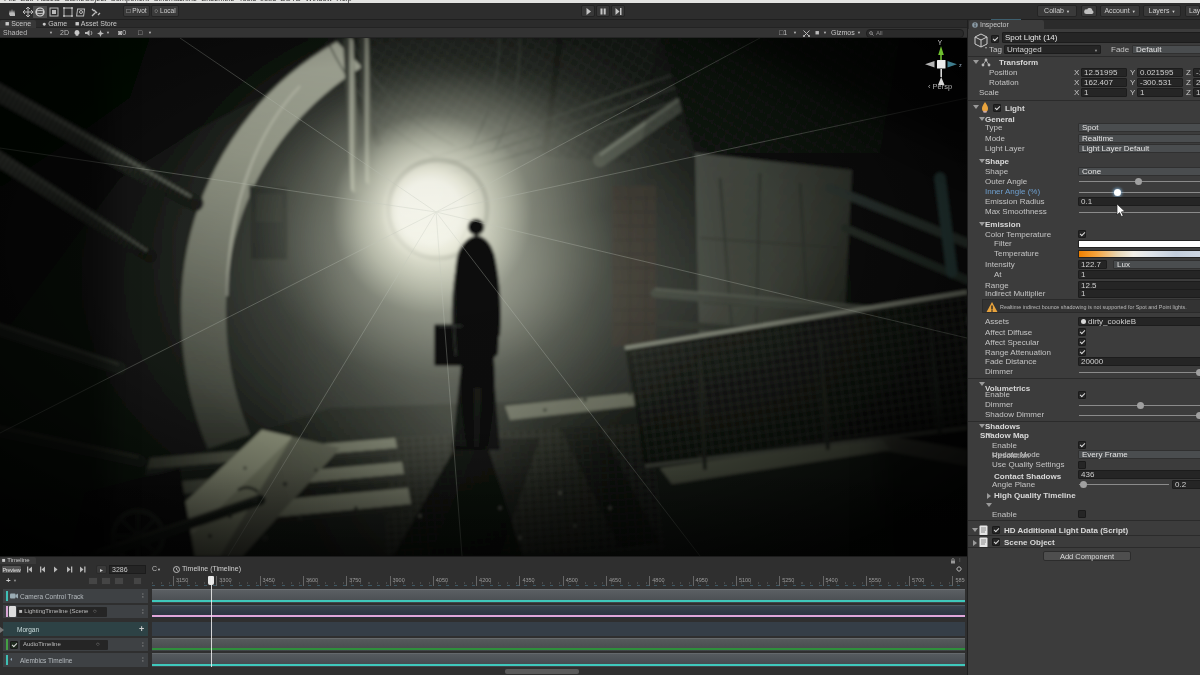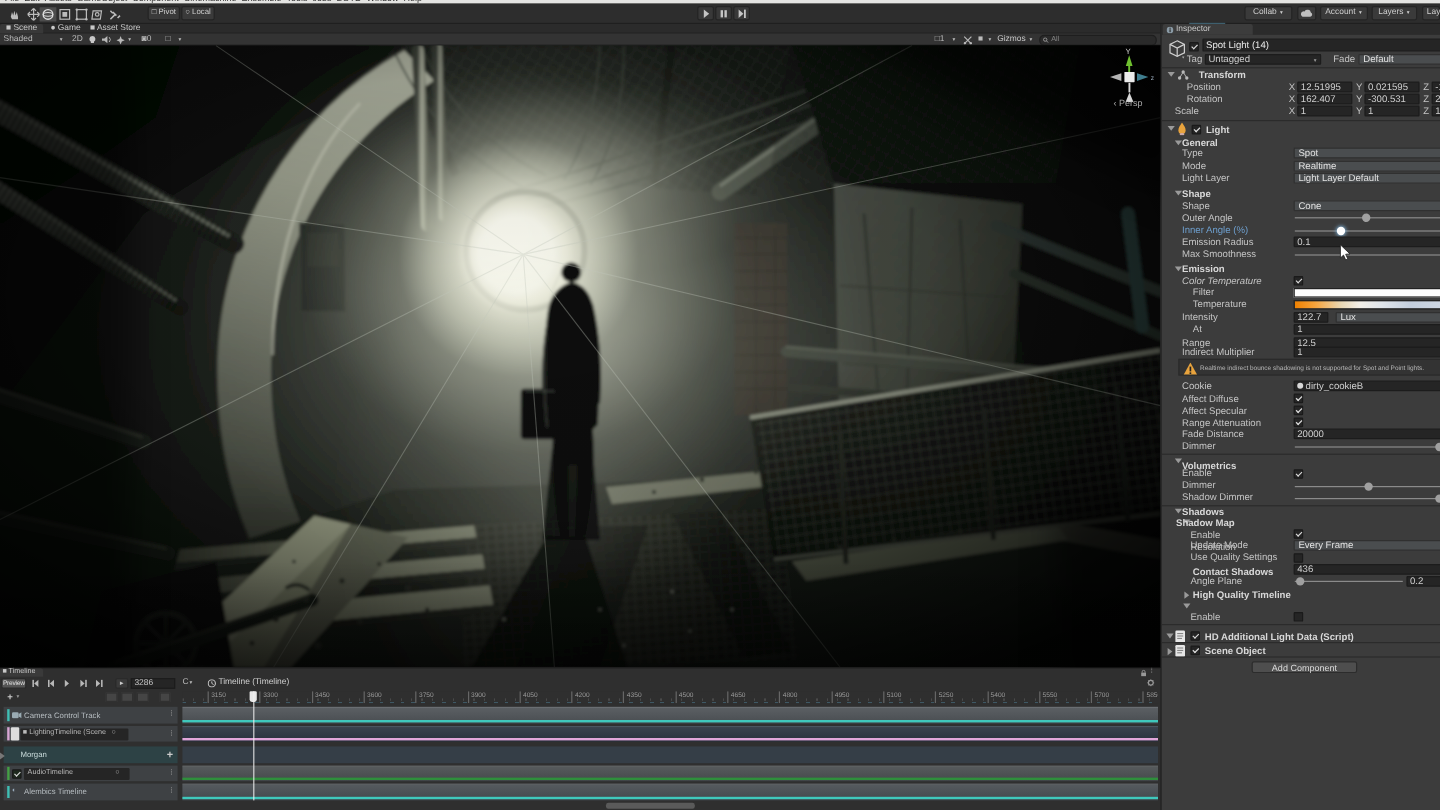--- a/index.html
+++ b/index.html
@@ -637,21 +637,21 @@
     <span class="ilbl" style="top:167px;color:#6e9fce;">Inner Angle (%)</span>
       <div class="sline" style="left:111px;top:171.5px;width:121px;"></div>
       <div class="shandle" style="left:146px;top:168.5px;background:#fff;box-shadow:0 0 3px 1px rgba(130,180,220,.8);"></div>
     <span class="ilbl" style="top:176.5px;">Emission Radius</span>
       <div class="ifld" style="left:110px;top:176.5px;width:123px;">0.1</div>
     <span class="ilbl" style="top:187px;">Max Smoothness</span>
       <div class="sline" style="left:111px;top:191.5px;width:121px;"></div>
 
     <div class="fold" style="left:11px;top:201.5px;"></div>
     <span class="ihdr" style="top:199.5px;">Emission</span>
-    <span class="ilbl" style="top:209.5px;font-style:italic;">Color Temperature</span>
+    <span class="ilbl" style="top:209.5px;">Color Temperature</span>
       <div class="ichk c" style="left:110px;top:210px;"></div>
     <span class="ilbl" style="left:26px;top:219px;">Filter</span>
       <div class="abs" style="left:110px;top:219.5px;width:123px;height:8px;background:#fdfdfd;border:1px solid #222;box-sizing:border-box;"></div>
     <span class="ilbl" style="left:26px;top:229px;">Temperature</span>
       <div class="abs" style="left:110px;top:229.5px;width:123px;height:8px;background:linear-gradient(90deg,#ee8000 0%,#f5a33c 14%,#e8d7b4 32%,#f2efe8 45%,#dfe4ea 60%,#c3cedd 80%,#cdd6e2 100%);border:1px solid #222;box-sizing:border-box;"></div>
     <span class="ilbl" style="top:239.5px;">Intensity</span>
       <div class="ifld" style="left:110px;top:239.5px;width:29px;">122.7</div>
       <div class="idrop" style="left:145px;top:239.5px;width:88px;">Lux</div>
     <span class="ilbl" style="left:26px;top:250px;">At</span>
       <div class="ifld" style="left:110px;top:250px;width:123px;">1</div>
@@ -661,21 +661,21 @@
       <div class="ifld" style="left:110px;top:268.5px;width:123px;">1</div>
 
     <div class="abs" style="left:14px;top:278.5px;width:219px;height:14px;background:#333333;border:1px solid #2a2a2a;box-sizing:border-box;overflow:hidden;">
       <svg class="abs" style="left:3px;top:2px;" width="12" height="11" viewBox="0 0 12 11">
           <path d="M6 0 L12 11 L0 11 Z" fill="#e8a33d"></path>
           <rect x="5.3" y="3.5" width="1.4" height="4" fill="#222"></rect>
           <rect x="5.3" y="8.3" width="1.4" height="1.4" fill="#222"></rect>
         </svg>
       <span class="abs" style="left:17px;top:4px;font-size:5.4px;color:#b8b8b8;white-space:nowrap;">Realtime indirect bounce shadowing is not supported for Spot and Point lights.</span>
     </div>
-    <span class="ilbl" style="top:297px;">Cookie</span>
+    <span class="ilbl" style="top:297px;">Assets</span>
       <div class="ifld" style="left:110px;top:297px;width:123px;"><span style="display:inline-block;width:5px;height:5px;border-radius:50%;background:#d8d8d8;margin-right:2px;"></span>dirty_cookieB</div>
     <span class="ilbl" style="top:307.5px;">Affect Diffuse</span>
       <div class="ichk c" style="left:110px;top:308px;"></div>
     <span class="ilbl" style="top:317.5px;">Affect Specular</span>
       <div class="ichk c" style="left:110px;top:318px;"></div>
     <span class="ilbl" style="top:327.5px;">Range Attenuation</span>
       <div class="ichk c" style="left:110px;top:328px;"></div>
     <span class="ilbl" style="top:337px;">Fade Distance</span>
       <div class="ifld" style="left:110px;top:337px;width:123px;">20000</div>
     <span class="ilbl" style="top:347px;">Dimmer</span>

